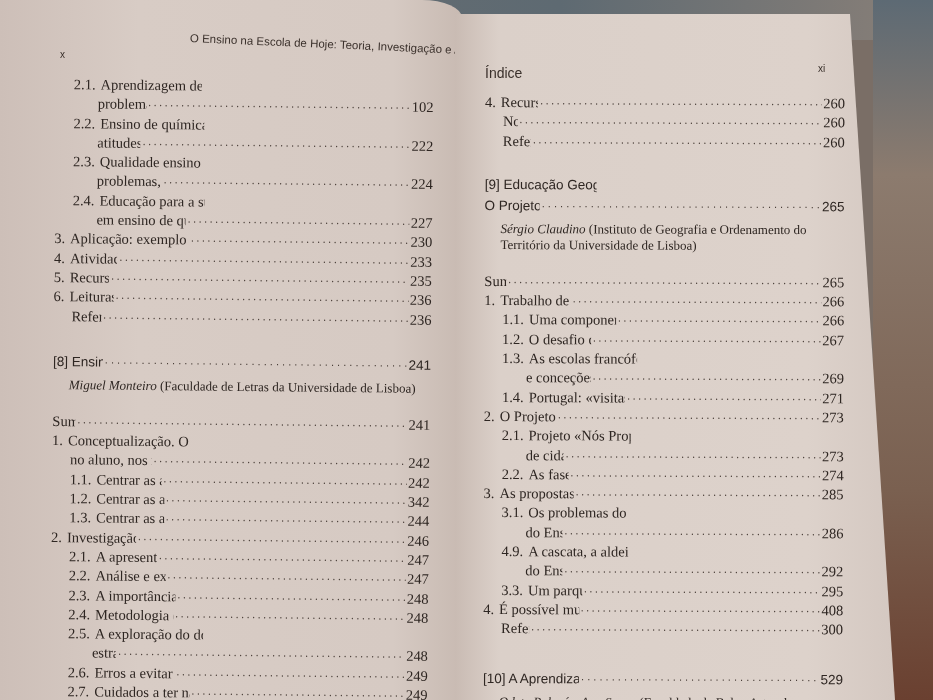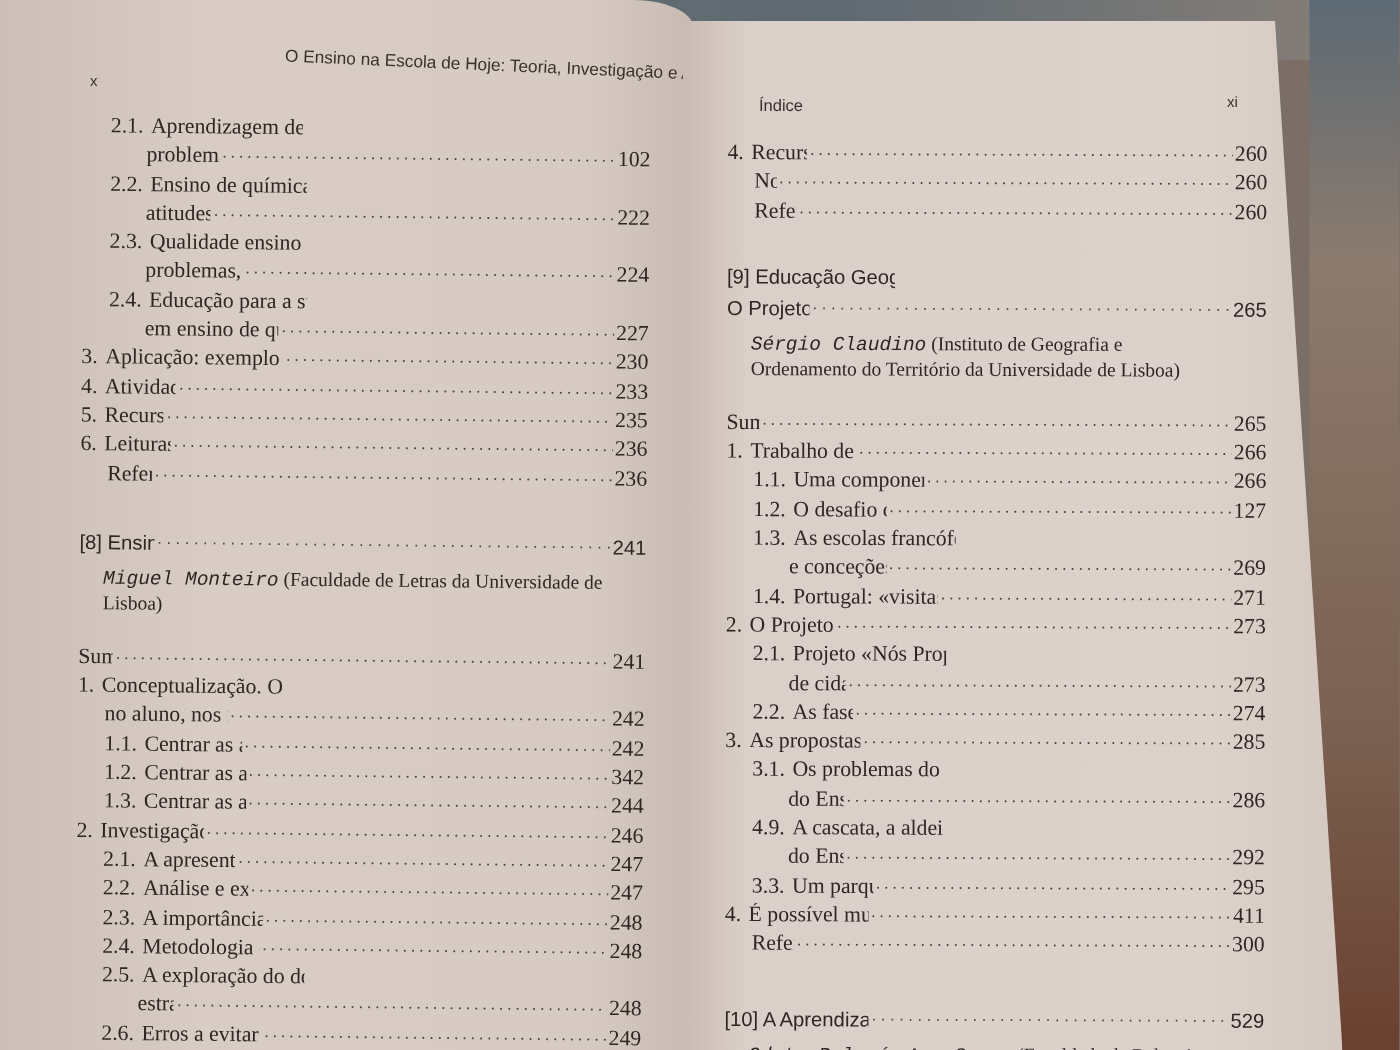--- a/index.html
+++ b/index.html
@@ -32,21 +32,21 @@
     background: linear-gradient(90deg, #c9bbb3 0%, #dbd0c9 10%, #ddd2cb 80%, #d4c8c1 100%);
     clip-path: polygon(0 0, 395px 0, 440px 100%, 0 100%);
   }
   .running-head {
     position: absolute;
     font-family: "Liberation Sans", "DejaVu Sans", sans-serif;
     font-size: 11.5px; color: #3a302b;
   }
   .rh-left-title { left: 190px; top: 32px; transform: rotate(2.5deg); transform-origin: left center; white-space: nowrap; }
   .rh-left-num { left: 60px; top: 49px; font-size: 10px; }
-  .rh-right-title { left: 506px; top: 65px; font-size: 11px; }
+  .rh-right-title { left: 485px; top: 65px; font-size: 14px; }
   .rh-right-num { left: 818px; top: 63px; font-size: 10px; }
 
   .toc { position: absolute; }
   .toc-left { left: 56px; top: 74px; width: 378px; transform: rotate(0.6deg); transform-origin: left top; }
   .toc-right { left: 485px; top: 92px; width: 360px; transform: rotate(0.2deg); transform-origin: left top; }
 
   .row {
     display: flex; align-items: flex-end;
     font-size: 14.5px; line-height: 17.3px;
     white-space: nowrap;
@@ -68,21 +68,21 @@
   .lvl-ref { padding-left: 18px; }
 
   .chapter {
     font-family: "Liberation Sans", "DejaVu Sans", sans-serif;
     font-size: 13.5px; line-height: 17px; margin-top: 26px;
   }
   .author {
     font-size: 13px; line-height: 16px; padding-left: 16px; margin-top: 7px; margin-bottom: 18px;
     white-space: normal;
   }
-  .author .name { font-style: italic; font-family: Liberation Mono, monospace; }
+  .author .name { font-style: italic; }
 </style>
 </head>
 <body>
 
 <div class="bg-top"></div>
 <div class="bg-right"></div>
 
 <div class="page page-left"></div>
 <div class="running-head rh-left-title">O Ensino na Escola de Hoje: Teoria, Investigação e Aplicação</div>
 <div class="running-head rh-left-num">x</div>
@@ -312,21 +312,21 @@
       <div class="row lvl1">
         <span class="num">1.1.</span>
         <span class="text">Uma componente distintiva da educação geográfica</span>
         <span class="dots"></span>
         <span class="page-no">266</span>
       </div>
       <div class="row lvl1">
         <span class="num">1.2.</span>
         <span class="text">O desafio da cidadania territorial</span>
         <span class="dots"></span>
-        <span class="page-no">127</span>
+        <span class="page-no">267</span>
       </div>
       <div class="row lvl1 nodots">
         <span class="num">1.3.</span>
         <span class="text">As escolas francófona e anglo-saxónica: diferentes valorizações</span>
         <span class="dots"></span>
       </div>
       <div class="row lvl1-cont">
         <span class="text">e conceções do trabalho de campo</span>
         <span class="dots"></span>
         <span class="page-no">269</span>
@@ -388,21 +388,21 @@
       <div class="row lvl1">
         <span class="num">3.3.</span>
         <span class="text">Um parque para deficientes</span>
         <span class="dots"></span>
         <span class="page-no">295</span>
       </div>
       <div class="row lvl0">
         <span class="num">4.</span>
         <span class="text">É possível mudar a educação geográfica</span>
         <span class="dots"></span>
-        <span class="page-no">411</span>
+        <span class="page-no">408</span>
       </div>
       <div class="row lvl-ref">
         <span class="text">Referências</span>
         <span class="dots"></span>
         <span class="page-no">300</span>
       </div>
     </div>
 
   <div class="row chapter" style="margin-top:30px;">
     <span class="text">[10] A Aprendizagem do Retrato: História e Didáticas</span>

